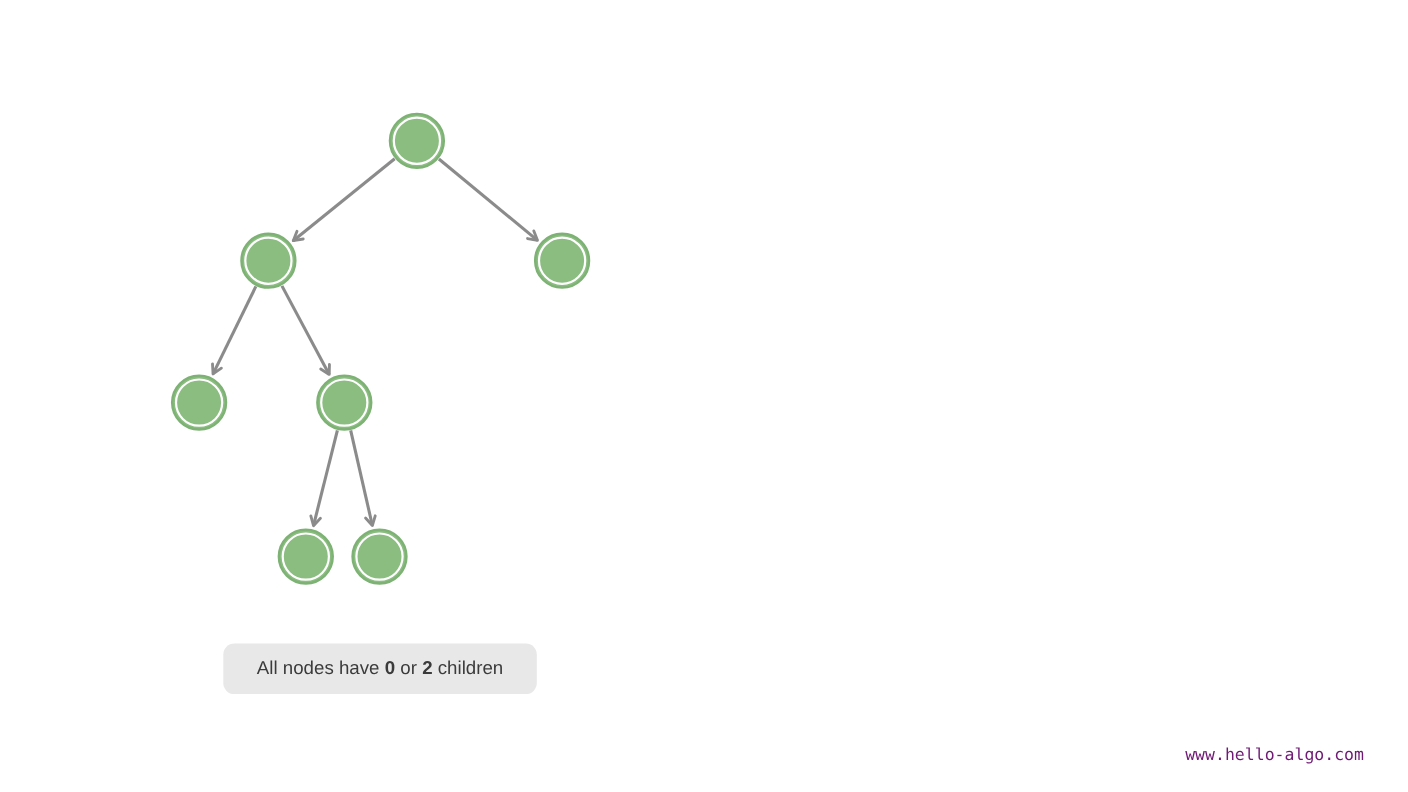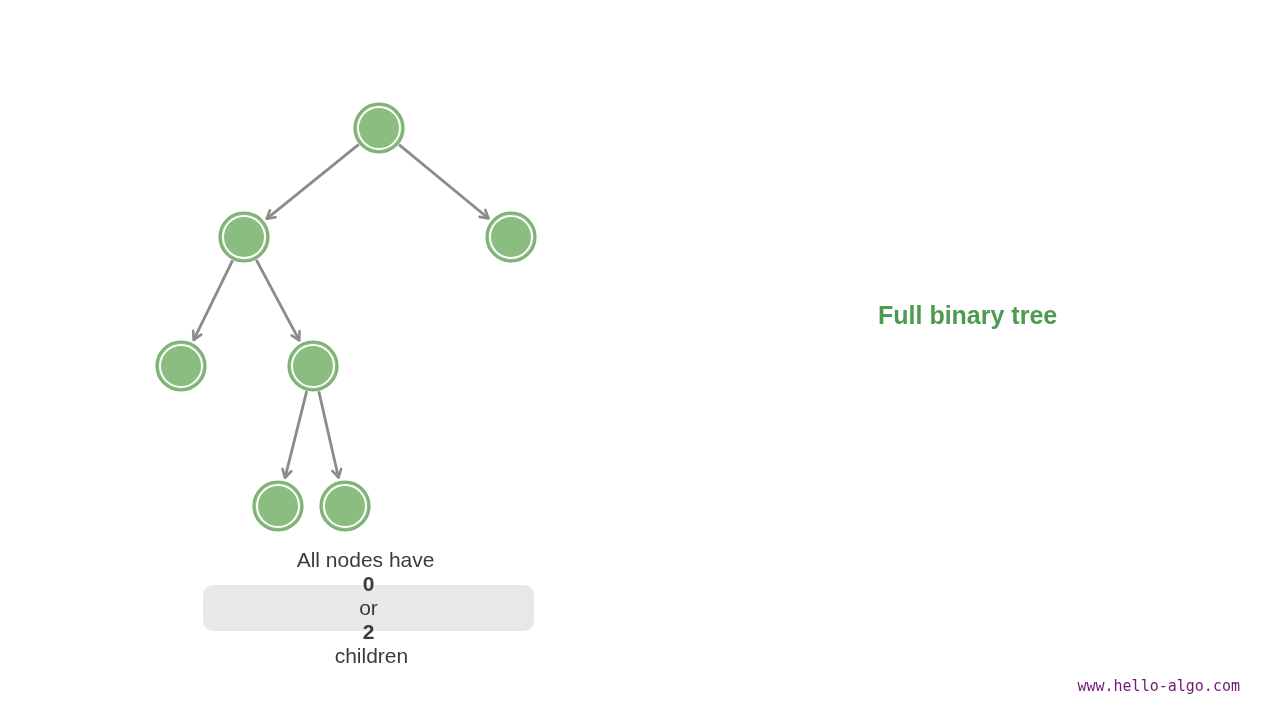--- a/index.html
+++ b/index.html
@@ -28,31 +28,30 @@
     top: 301px;
     font-size: 25px;
     font-weight: bold;
     letter-spacing: 0px;
     white-space: nowrap;
   }
   .caption-box {
     position: absolute;
     left: 203px;
     top: 585px;
-    width: 331px;
+    width: 285px;
     height: 46px;
     background: #e8e8e8;
     border-radius: 10px;
     display: flex;
     align-items: center;
     justify-content: center;
-    font-size: 21px;
+    font-size: 17px;
     color: #3b3b3b;
     white-space: pre;
-    flex-direction: column;
   }
   .caption-box .bold {
     font-weight: bold;
   }
   .watermark {
     position: absolute;
     right: 40px;
     top: 677px;
     font-family: "DejaVu Sans Mono", monospace;
     font-size: 15px;
@@ -100,19 +99,18 @@
       <g>
         <circle cx="278" cy="506" r="24.5" fill="#8bbd81" stroke="#7db274" stroke-width="2.2"></circle>
         <circle cx="278" cy="506" r="21" fill="none" stroke="#ffffff" stroke-width="2"></circle>
       </g>
       <g>
         <circle cx="345" cy="506" r="24.5" fill="#8bbd81" stroke="#7db274" stroke-width="2.2"></circle>
         <circle cx="345" cy="506" r="21" fill="none" stroke="#ffffff" stroke-width="2"></circle>
       </g>
     </svg>
 
-  <div class="diagram-title" style="color: rgb(77, 154, 81);">Full binary tree</div>
 
   <div class="caption-box"><span>All nodes have </span><span class="bold">0</span><span> or </span><span class="bold">2</span><span> children</span></div>
 
   <div class="watermark">www.hello-algo.com</div>
 
 </div>
 
 </body></html>

